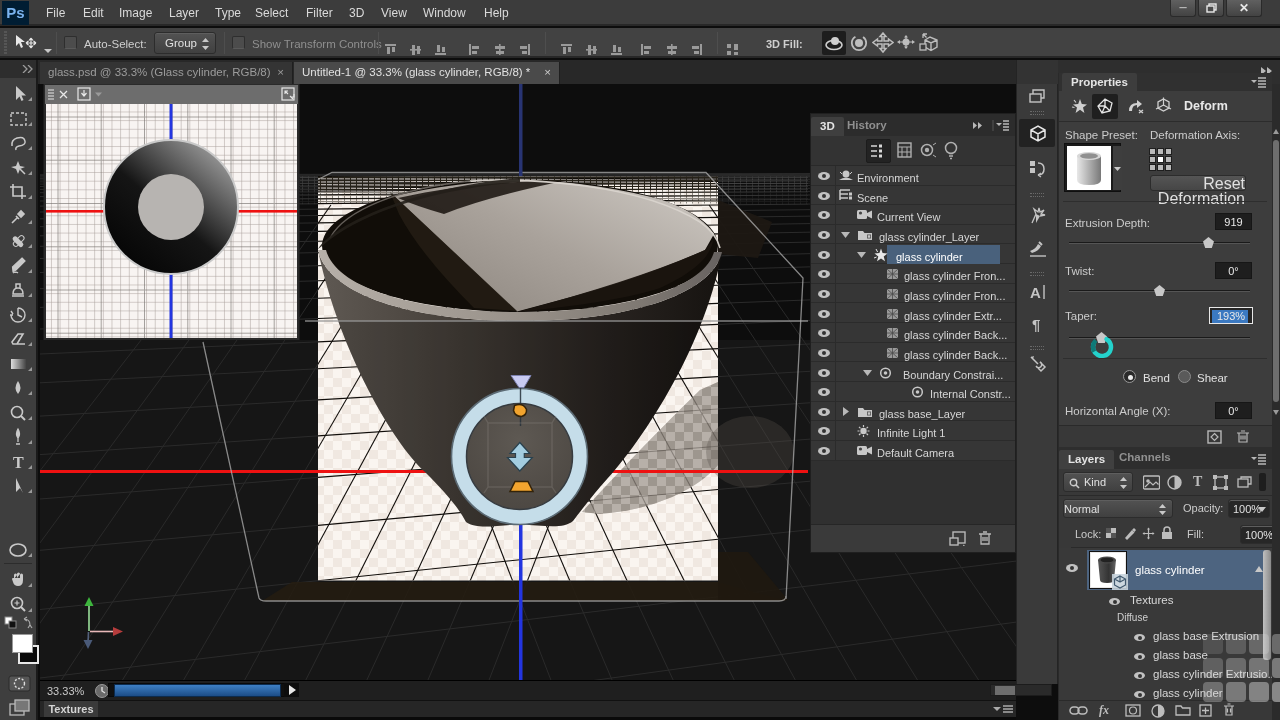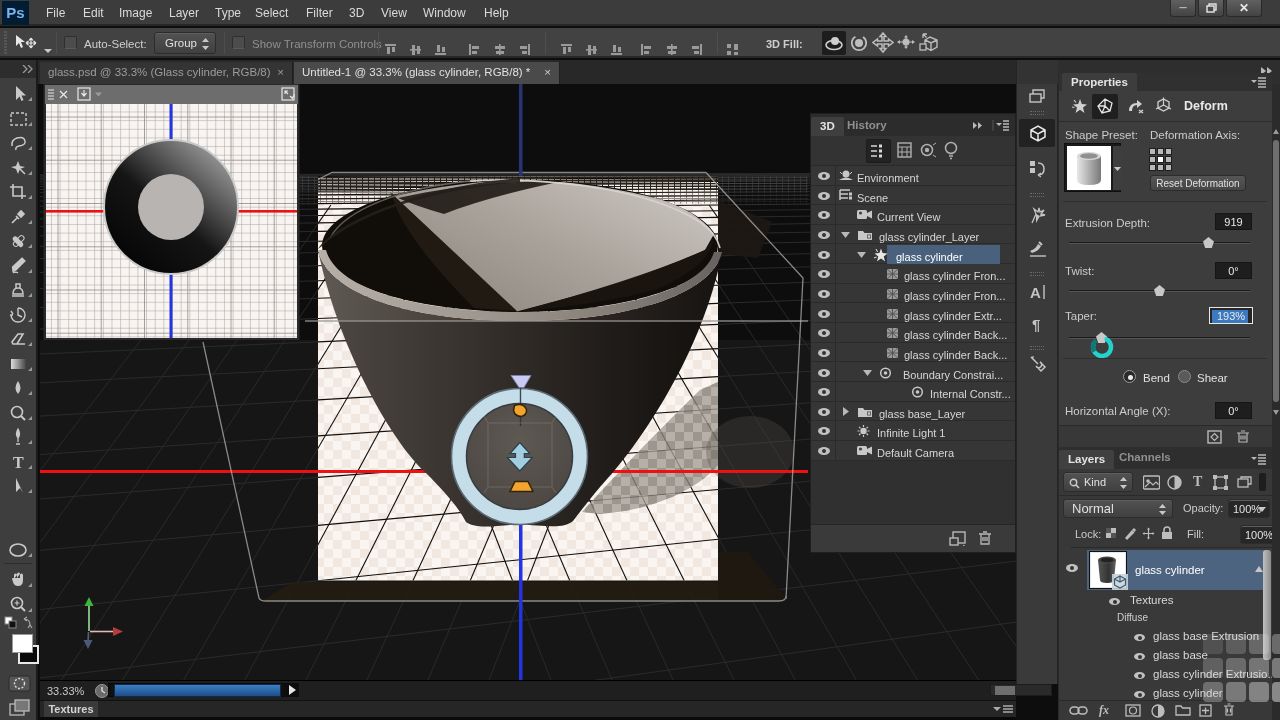--- a/index.html
+++ b/index.html
@@ -931,21 +931,21 @@
       <div class="abs" style="left:0.0px;top:0.0px;width:5px;height:5px;background:#b9b9b9;outline:1px solid #1e1e1e"></div>
       <div class="abs" style="left:8.2px;top:0.0px;width:5px;height:5px;background:#b9b9b9;outline:1px solid #1e1e1e"></div>
       <div class="abs" style="left:16.4px;top:0.0px;width:5px;height:5px;background:#b9b9b9;outline:1px solid #1e1e1e"></div>
       <div class="abs" style="left:0.0px;top:8.2px;width:5px;height:5px;background:#b9b9b9;outline:1px solid #1e1e1e"></div>
       <div class="abs" style="left:8.2px;top:8.2px;width:5px;height:5px;background:#fff;outline:1px solid #1e1e1e"></div>
       <div class="abs" style="left:16.4px;top:8.2px;width:5px;height:5px;background:#b9b9b9;outline:1px solid #1e1e1e"></div>
       <div class="abs" style="left:0.0px;top:16.4px;width:5px;height:5px;background:#b9b9b9;outline:1px solid #1e1e1e"></div>
       <div class="abs" style="left:8.2px;top:16.4px;width:5px;height:5px;background:#b9b9b9;outline:1px solid #1e1e1e"></div>
       <div class="abs" style="left:16.4px;top:16.4px;width:5px;height:5px;background:#b9b9b9;outline:1px solid #1e1e1e"></div>
     </div>
-    <div class="abs" style="left:91px;top:102px;width:96px;height:16px;background:linear-gradient(#555,#464646);border:1px solid #2c2c2c;border-radius:3px;color:#e0e0e0;font-size:10px;text-align:center;line-height:15px">Reset Deformation</div>
+    <div class="abs" style="left:91px;top:102px;width:96px;height:16px;background:linear-gradient(#555,#464646);border:1px solid #2c2c2c;border-radius:3px;color:#e0e0e0;font-size:16px;text-align:right;line-height:15px">Reset Deformation</div>
     <div class="abs" style="left:4px;top:128px;width:204px;height:1px;background:#2e2e2e"></div>
     <span class="plabel" style="left:6px;top:144px">Extrusion Depth:</span>
     <div class="val" style="left:156px;top:140px">919</div>
     <div class="slid" style="left:10px;top:169px;width:181px"></div>
     <div class="sthumb" style="left:144px;top:164px"></div>
     <span class="plabel" style="left:6px;top:192px">Twist:</span>
     <div class="val" style="left:156px;top:189px">0°</div>
     <div class="slid" style="left:10px;top:217px;width:181px"></div>
     <div class="sthumb" style="left:95px;top:212px"></div>
     <span class="plabel" style="left:6px;top:237px">Taper:</span>
@@ -1007,21 +1007,21 @@
         <rect x="0" y="11" width="4" height="4" fill="#bdbdbd"></rect>
         <rect x="11" y="11" width="4" height="4" fill="#bdbdbd"></rect>
       </svg>
       <svg class="abs" style="left:178px;top:6px" width="16" height="15">
         <rect x="1" y="4" width="10" height="8" fill="none" stroke="#bdbdbd" stroke-width="1.3"></rect>
         <path d="M4,4 V2 H14 V9 H11" fill="none" stroke="#bdbdbd" stroke-width="1.3"></path>
       </svg>
       <div class="abs" style="left:200px;top:4px;width:7px;height:18px;background:#1e1e1e;border-radius:2px"></div>
     </div>
     <div class="abs" style="left:0;top:49px;width:100%;height:26px">
-      <div class="combo" style="left:4px;top:3px;width:110px;height:19px"><span style="margin-left:8px;line-height:18px;font-size:13px">Normal</span><svg style="position:absolute;right:5px;top:3px" width="9" height="13">
+      <div class="combo" style="left:4px;top:3px;width:110px;height:19px"><span style="margin-left:0;line-height:18px;font-size:11px">Normal</span><svg style="position:absolute;right:5px;top:3px" width="9" height="13">
           <path d="M1,5 L4.5,1 L8,5 Z M1,8 L4.5,12 L8,8 Z" fill="#c8c8c8"></path>
         </svg></div>
       <span class="plabel" style="left:124px;top:6px;font-size:11px">Opacity:</span>
       <div class="combo" style="left:169px;top:3px;width:42px;height:19px;background:#272727"><span style="margin-left:4px;line-height:18px;font-size:11px">100%</span><svg style="position:absolute;right:2px;top:7px" width="9" height="6">
           <path d="M0,0 L4,5 L8,0 Z" fill="#c8c8c8"></path>
         </svg></div>
     </div>
     <div class="abs" style="left:12px;top:75px;width:100%;height:26px;border-bottom:1px solid #2a2a2a">
       <span class="plabel" style="left:4px;top:6px;font-size:11px">Lock:</span>
       <svg class="abs" style="left:34px;top:5px" width="13" height="13">

